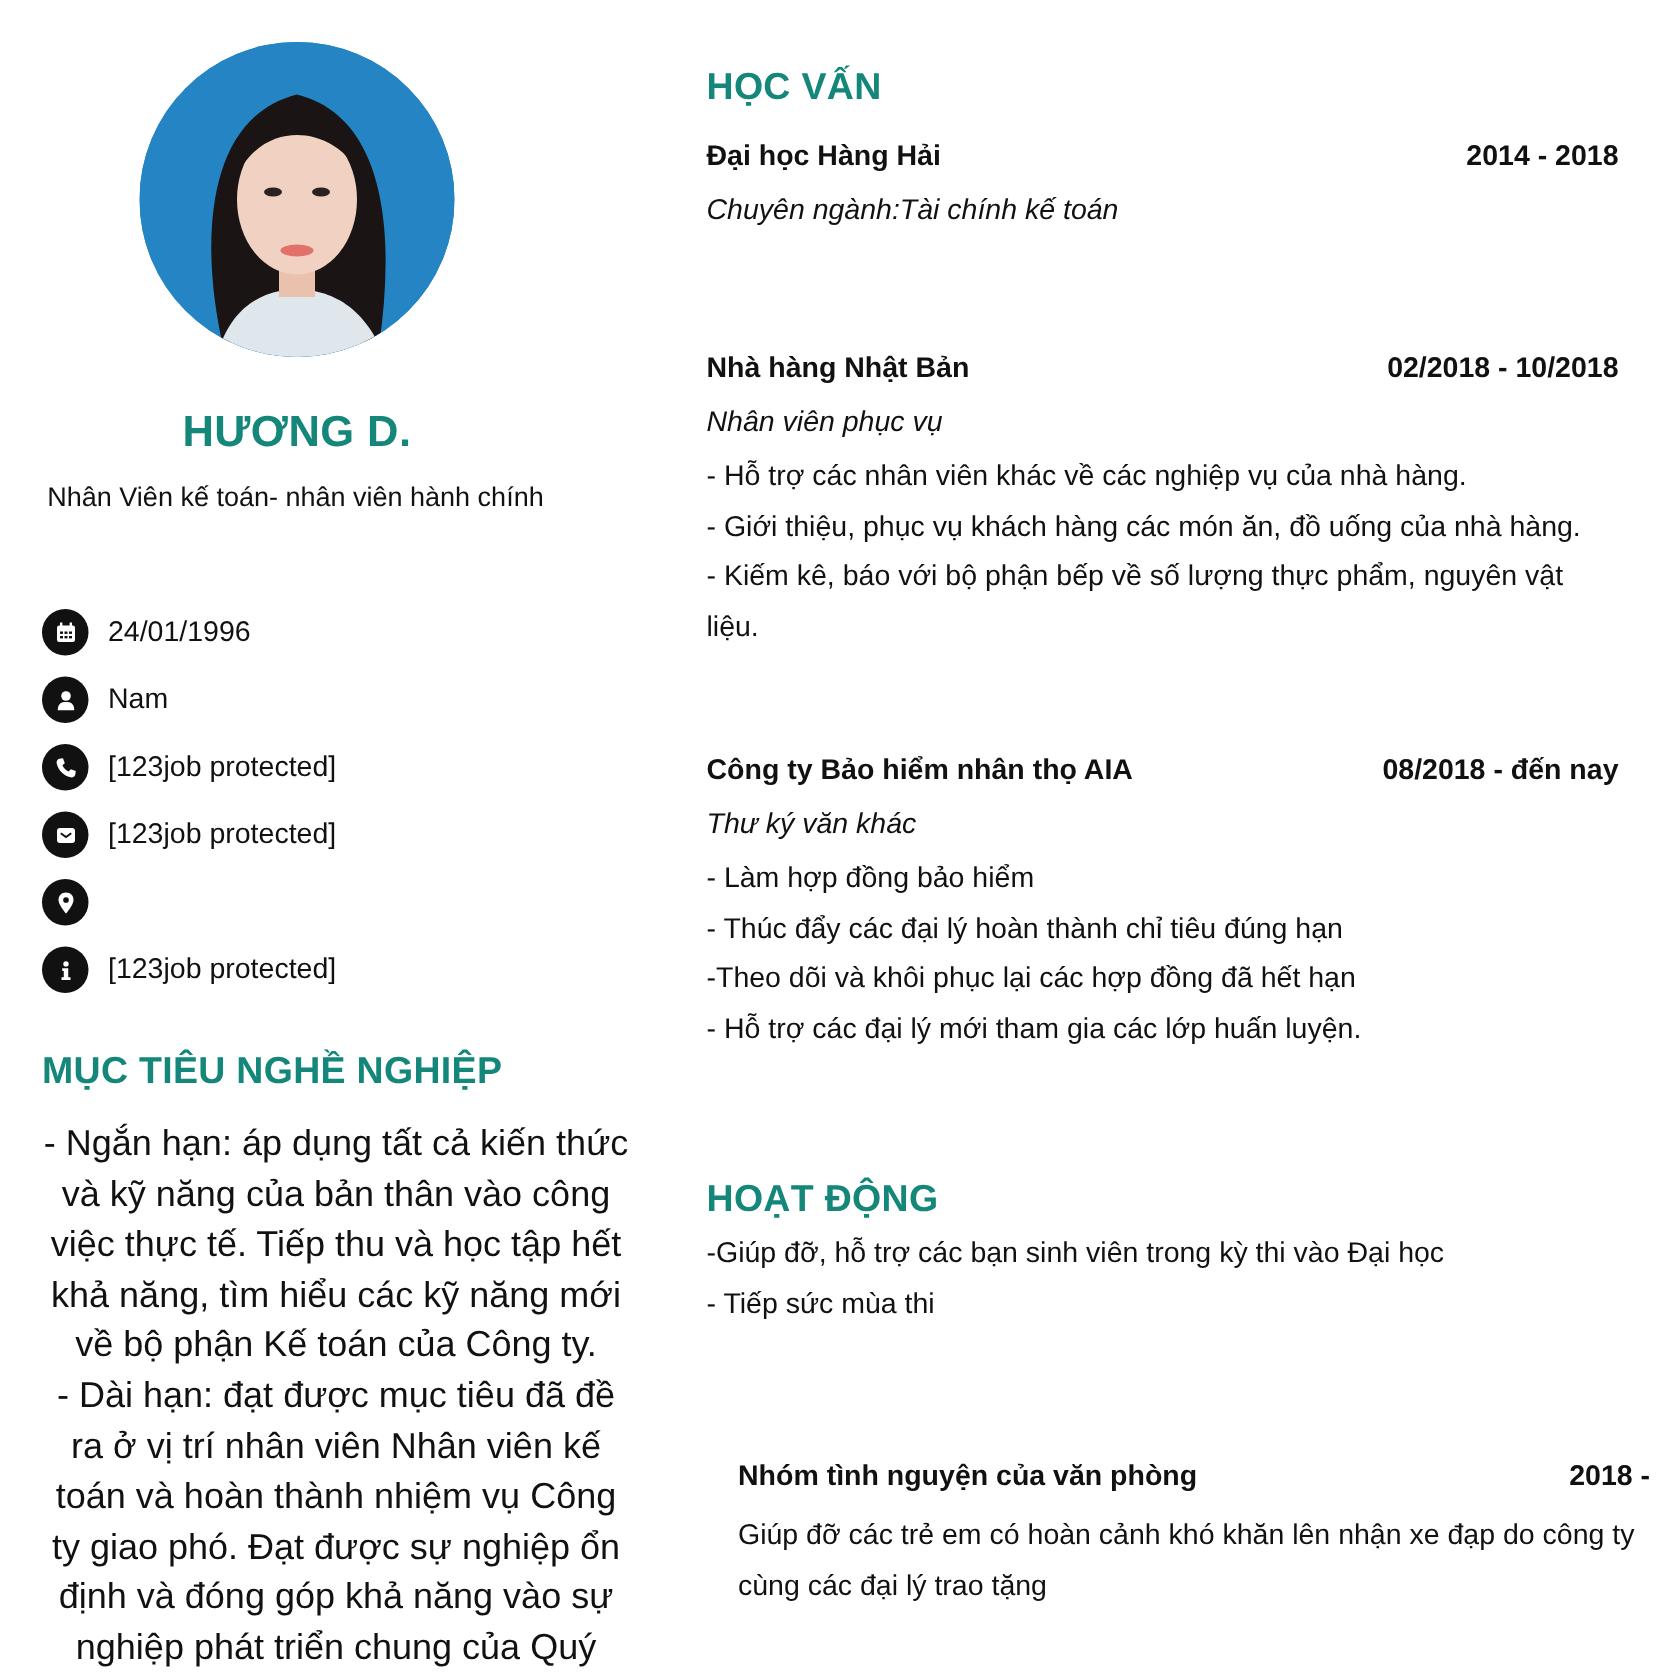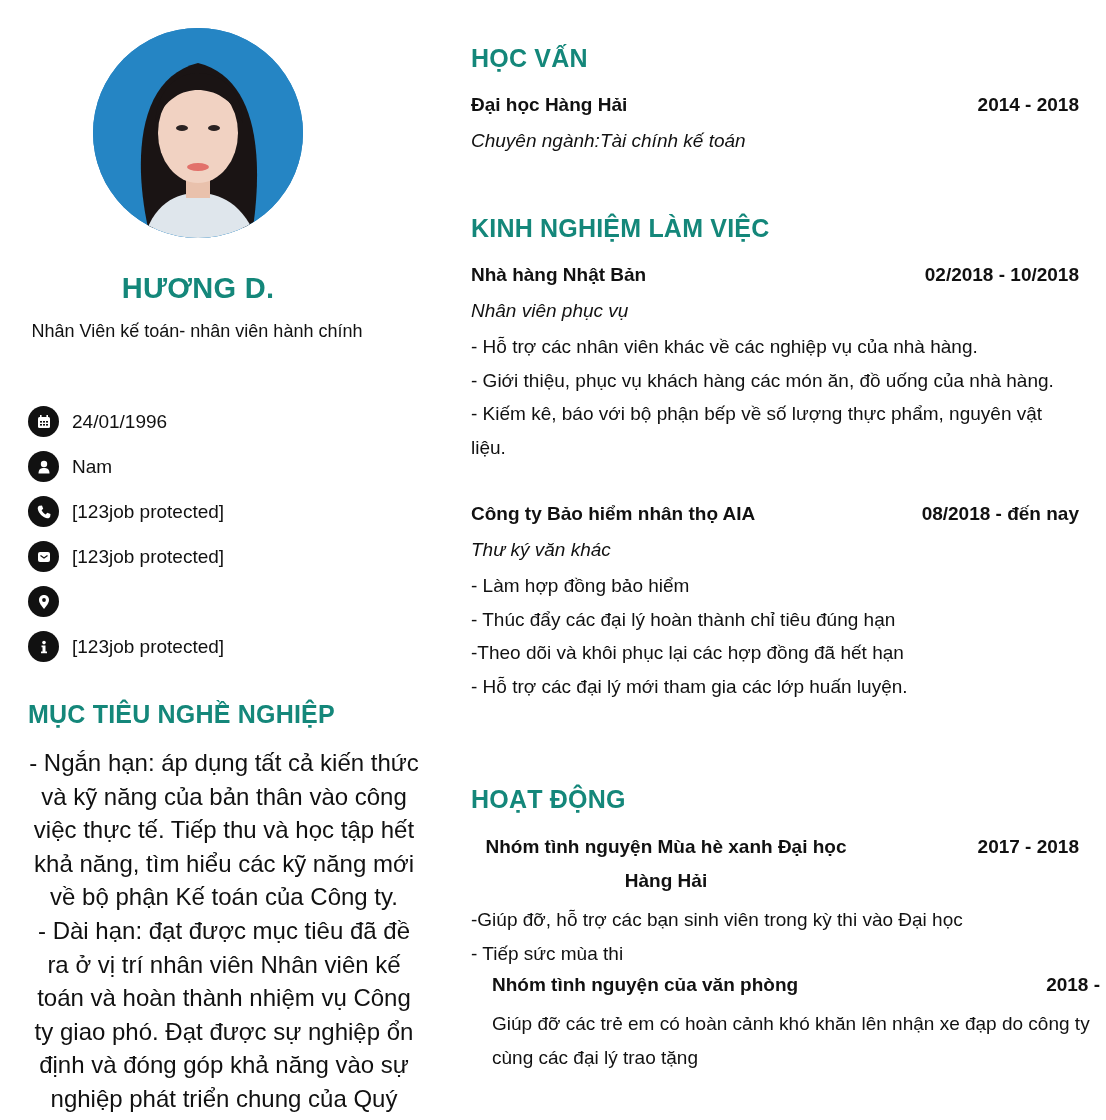--- a/index.html
+++ b/index.html
@@ -147,21 +147,20 @@
   <div class="r-block" style="top:44px;">
     <div class="sec-title">HỌC VẤN</div>
     <div class="row" style="margin-top:15px;">
       <span class="org">Đại học Hàng Hải</span>
       <span class="date">2014 - 2018</span>
     </div>
     <div class="sub">Chuyên ngành:Tài chính kế toán</div>
   </div>
 
   <div class="r-block" style="top:214px;">
-    <div class="sec-title">KINH NGHIỆM LÀM VIỆC</div>
     <div class="row" style="margin-top:15px;">
       <span class="org">Nhà hàng Nhật Bản</span>
       <span class="date">02/2018 - 10/2018</span>
     </div>
     <div class="sub">Nhân viên phục vụ</div>
     <div class="line">- Hỗ trợ các nhân viên khác về các nghiệp vụ của nhà hàng.</div>
     <div class="line">- Giới thiệu, phục vụ khách hàng các món ăn, đồ uống của nhà hàng.</div>
     <div class="line" style="width:590px;">- Kiếm kê, báo với bộ phận bếp về số lượng thực phẩm, nguyên vật liệu.</div>
   </div>
 
@@ -172,24 +171,20 @@
     </div>
     <div class="sub">Thư ký văn khác</div>
     <div class="line">- Làm hợp đồng bảo hiểm</div>
     <div class="line">- Thúc đẩy các đại lý hoàn thành chỉ tiêu đúng hạn</div>
     <div class="line">-Theo dõi và khôi phục lại các hợp đồng đã hết hạn</div>
     <div class="line">- Hỗ trợ các đại lý mới tham gia các lớp huấn luyện.</div>
   </div>
 
   <div class="r-block" style="top:785px;">
     <div class="sec-title">HOẠT ĐỘNG</div>
-    <div class="row" style="margin-top:16px;">
-      <span class="org" style="width:390px;">Nhóm tình nguyện Mùa hè xanh Đại học Hàng Hải</span>
-      <span class="date">2017 - 2018</span>
-    </div>
     <div class="line" style="margin-top:5px;">-Giúp đỡ, hỗ trợ các bạn sinh viên trong kỳ thi vào Đại học</div>
     <div class="line">- Tiếp sức mùa thi</div>
   </div>
 
   <div class="r-block" style="top:968px;margin-left:21px;">
     <div class="row">
       <span class="org">Nhóm tình nguyện của văn phòng</span>
       <span class="date">2018 -</span>
     </div>
     <div class="line" style="margin-top:5px;">Giúp đỡ các trẻ em có hoàn cảnh khó khăn lên nhận xe đạp do công ty cùng các đại lý trao tặng</div>

